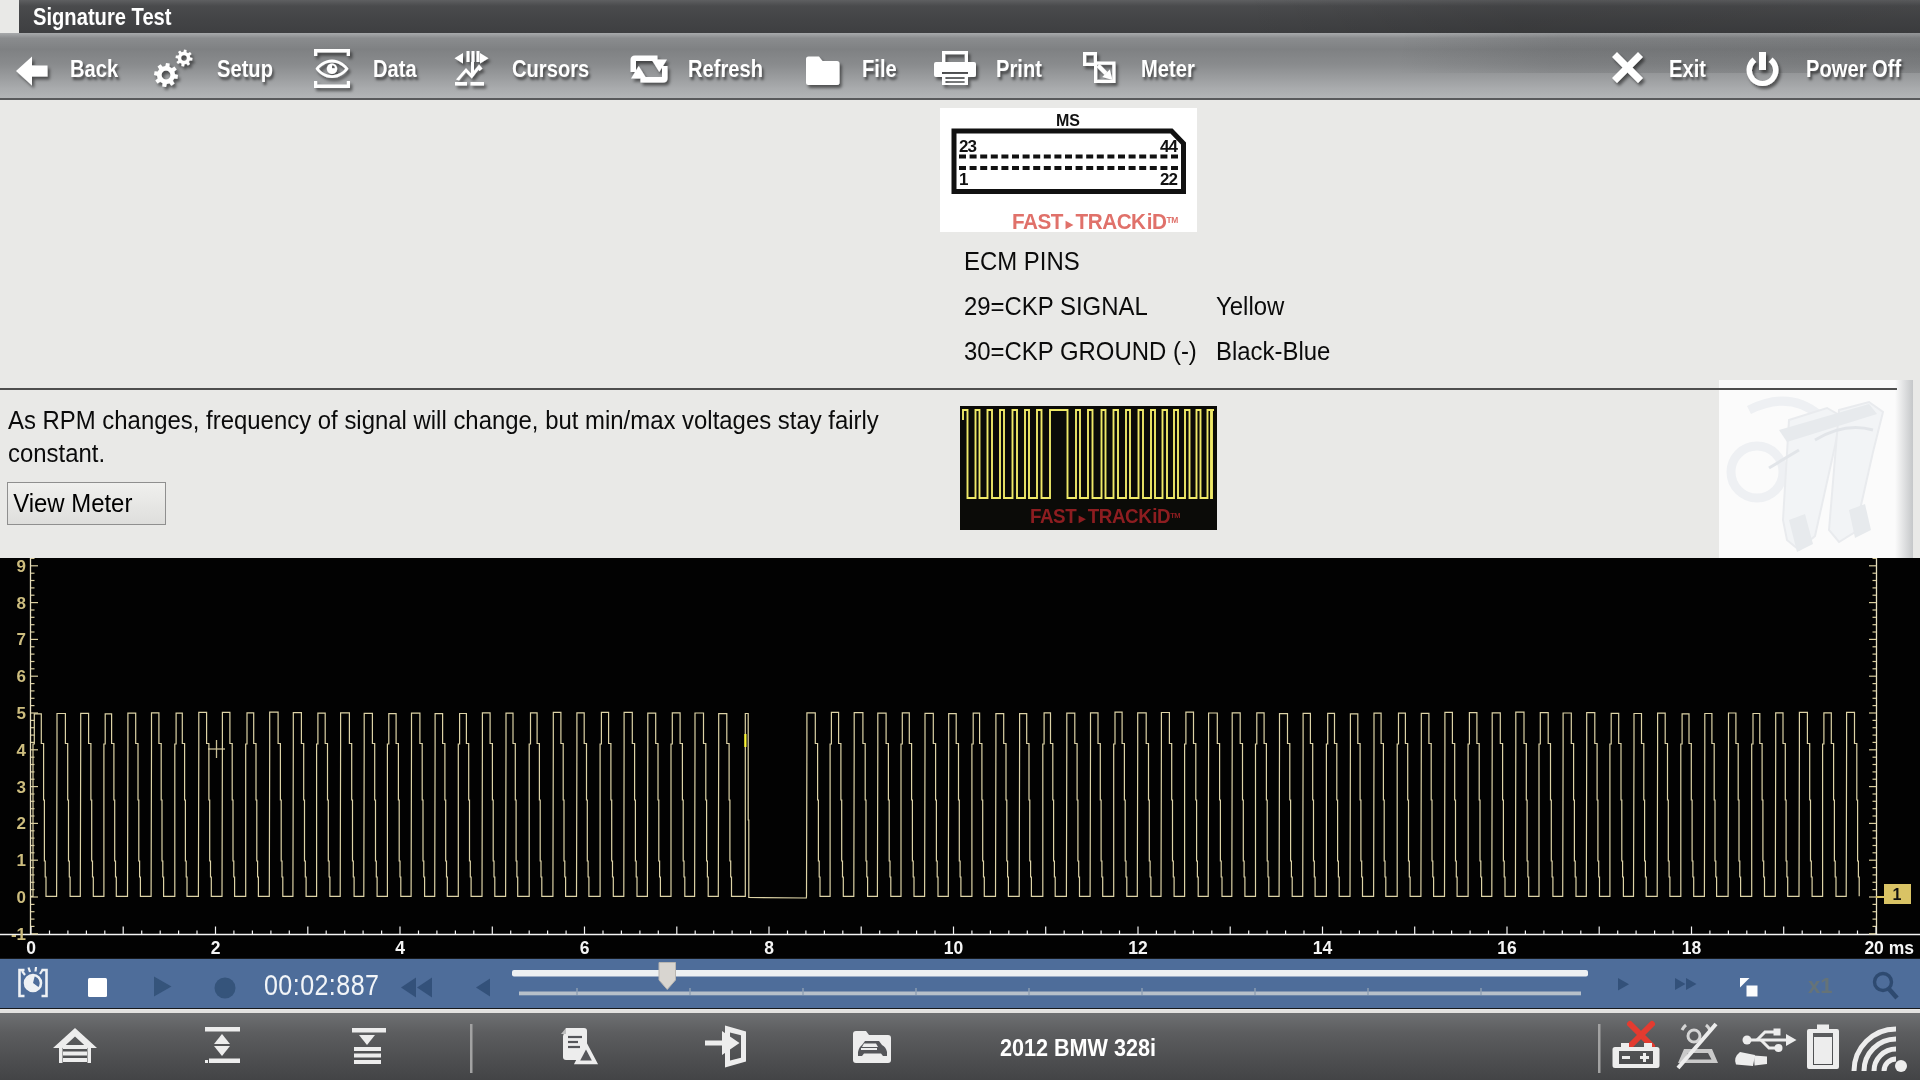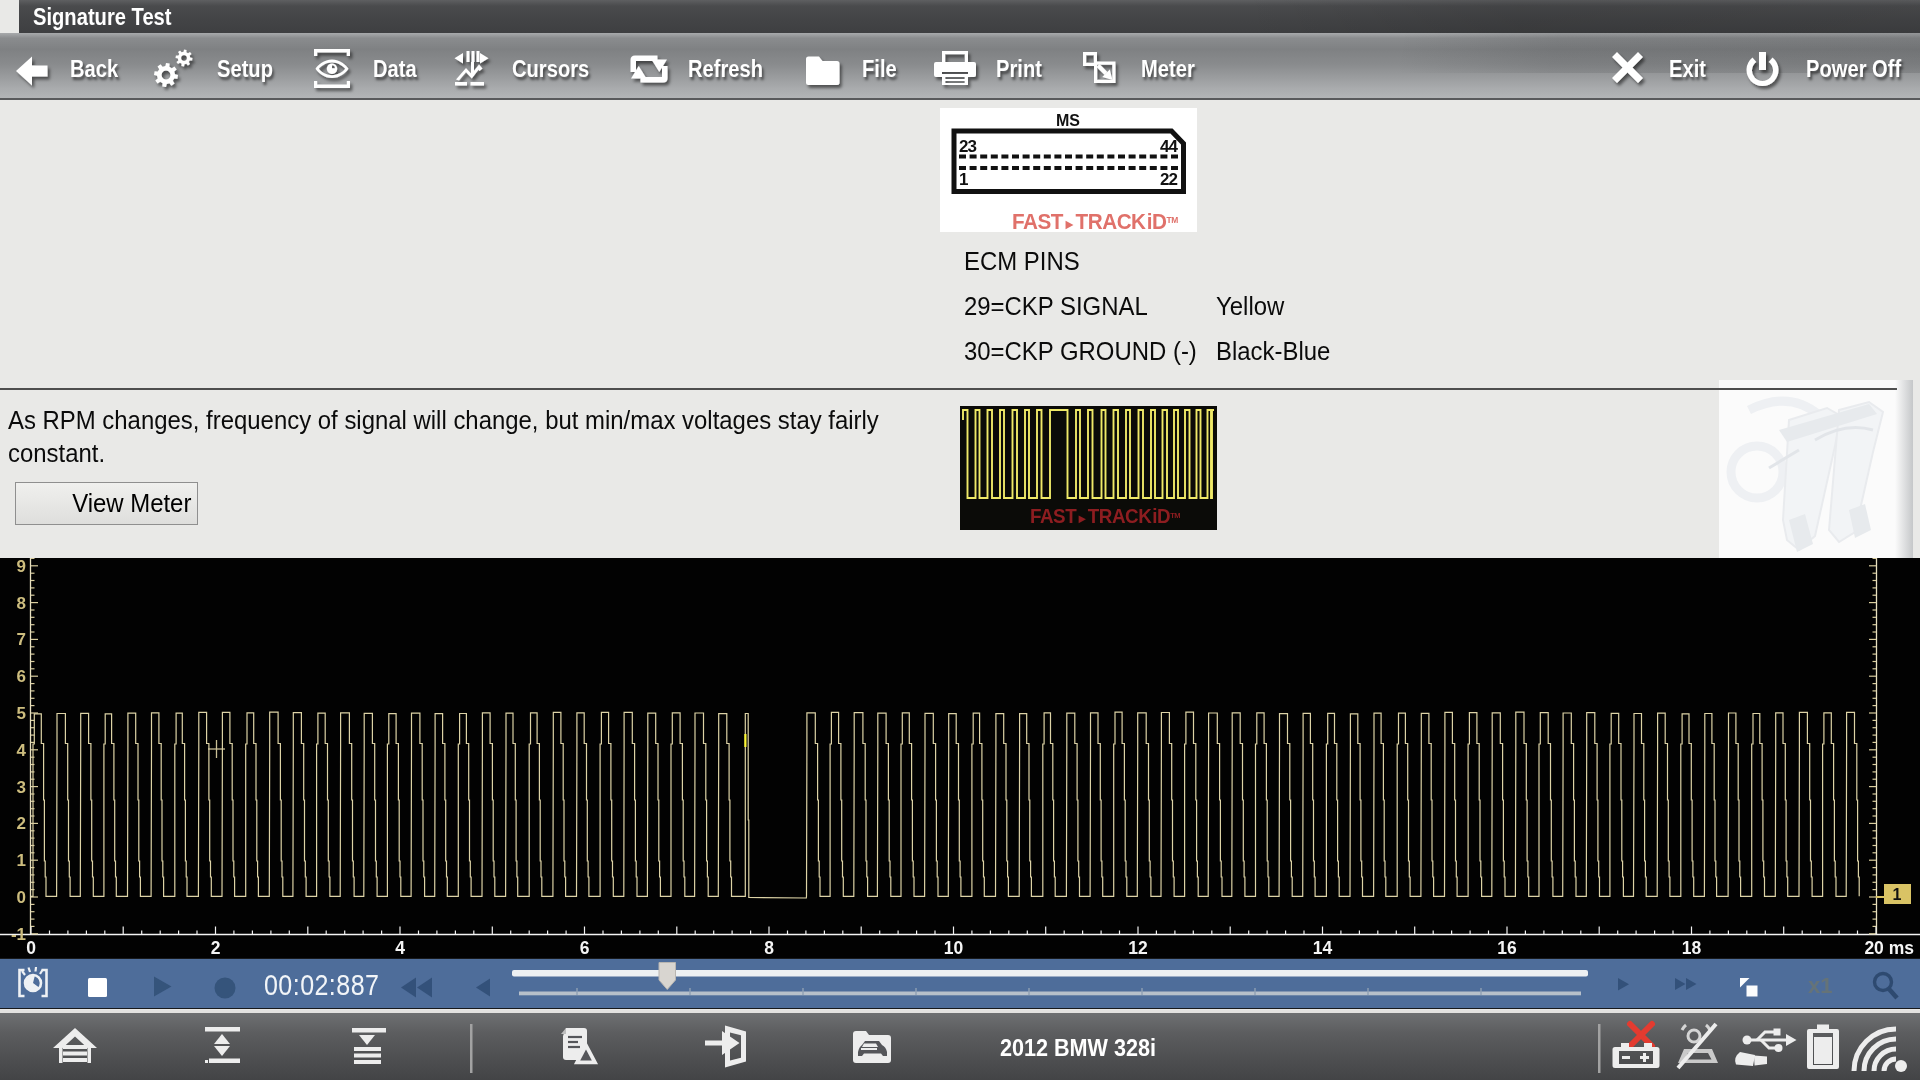--- a/index.html
+++ b/index.html
@@ -22,22 +22,22 @@
 .tlabel { position:absolute; top:55px; font-size:24px; font-weight:bold; color:#fff;
   text-shadow:2px 3px 3px rgba(0,0,0,0.55); white-space:nowrap; transform:scaleX(0.84); transform-origin:left; }
 #toolicons { position:absolute; left:0; top:0; }
 
 
 #whitebox { left:940px; top:108px; width:257px; height:124px; background:#fff; }
 .ftlogo { position:absolute; white-space:nowrap; font-weight:bold; letter-spacing:-0.5px; transform:scaleX(0.94); transform-origin:left; }
 .ecmtext { position:absolute; font-size:26px; line-height:26px; color:#0b0b0b; white-space:nowrap; transform:scaleX(0.92); transform-origin:left; }
 #divider { left:0; top:388px; width:1897px; height:2px; background:#4e4e4e; z-index:6; }
 #rpmtext { left:8px; top:404px; width:953px; font-size:26px; line-height:32.5px; color:#0b0b0b; transform:scaleX(0.92); transform-origin:left top; }
-#viewmeter { left:7px; top:482px; width:183px; height:43px; background:linear-gradient(180deg,#f0f0ee,#dededc);
-  border:1px solid #8f8f8f; font-size:26px; color:#000; text-align:right; line-height:41px;margin-left:8px; }
+#viewmeter { left:7px; top:482px; width:159px; height:43px; background:linear-gradient(180deg,#f0f0ee,#dededc);
+  border:1px solid #8f8f8f; font-size:26px; color:#000; text-align:left; line-height:41px; }
 #viewmeter span { display:inline-block; transform:scaleX(0.92); }
 #thumb { left:960px; top:406px; width:257px; height:124px; background:#0b0b08; }
 #probe { left:1719px; top:380px; width:194px; height:178px; background:#fbfbfb; z-index:5; }
 #probeshade { left:1895px; top:380px; width:18px; height:178px; z-index:7;
   background:linear-gradient(90deg, rgba(170,173,176,0.0), rgba(168,171,174,0.65)); }
 
 
 #scope { left:0; top:558px; width:1920px; height:400px; background:#020202; }
 
 

